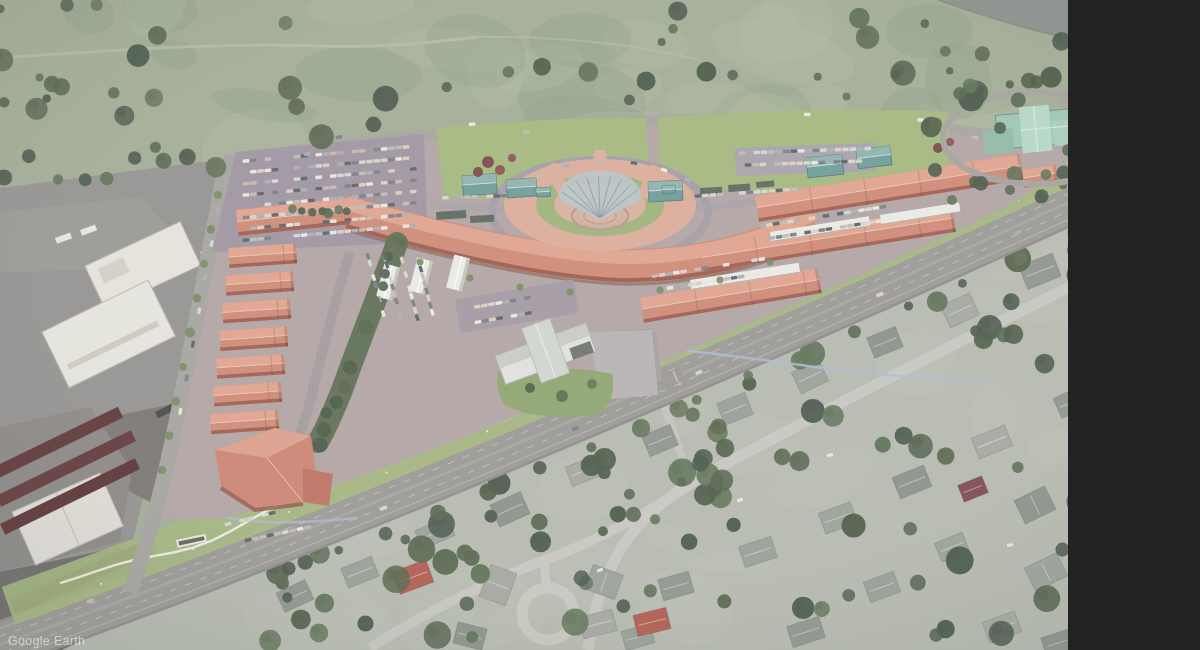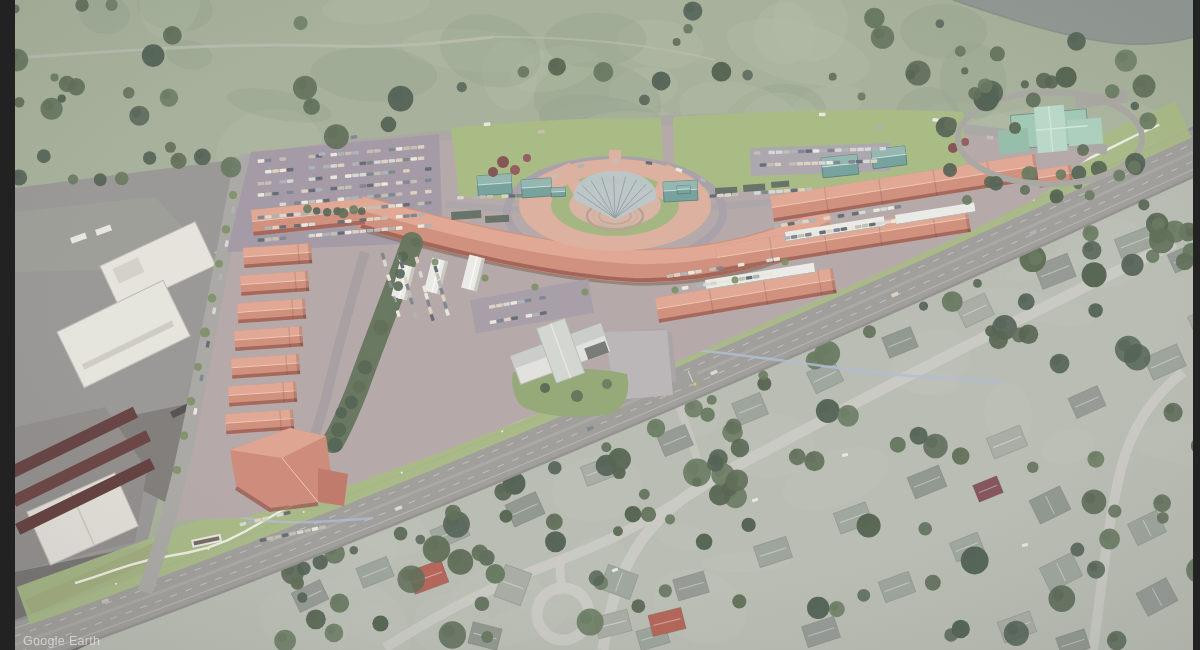--- a/index.html
+++ b/index.html
@@ -1,16 +1,16 @@
 <!DOCTYPE html>
 <html><head>
 <meta charset="utf-8">
 <style>
   html,body{margin:0;padding:0;background:#222;}
-  .stage{position:relative;width:1178px;height:650px;overflow:hidden;font-family:"Liberation Sans",sans-serif;padding-left:15px;}
+  .stage{position:relative;width:1068px;height:650px;overflow:hidden;font-family:"Liberation Sans",sans-serif;}
   .stage svg{display:block;}
   .watermark{font-family:"Liberation Sans",sans-serif;font-size:12.5px;fill:rgba(255,255,255,0.55);letter-spacing:.3px;}
 </style>
 </head>
 <body>
 
 <div class="stage">
 <svg id="scene" width="1200" height="650" viewBox="0 0 1200 650">
   <defs>
     <radialGradient id="vig" cx="50%" cy="45%" r="75%">

